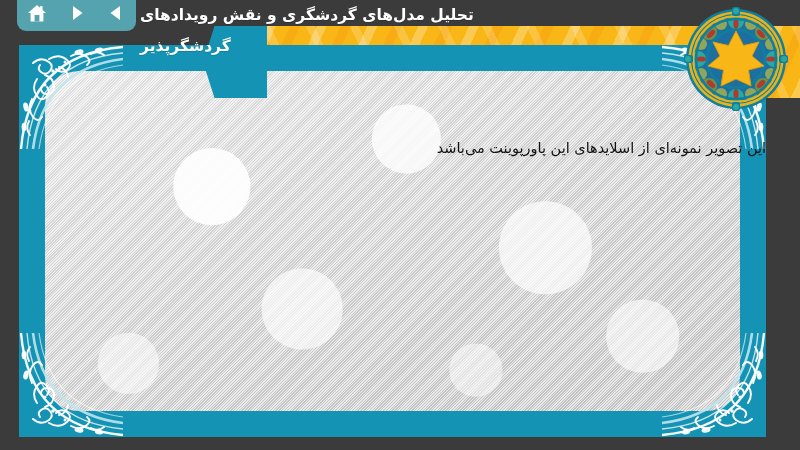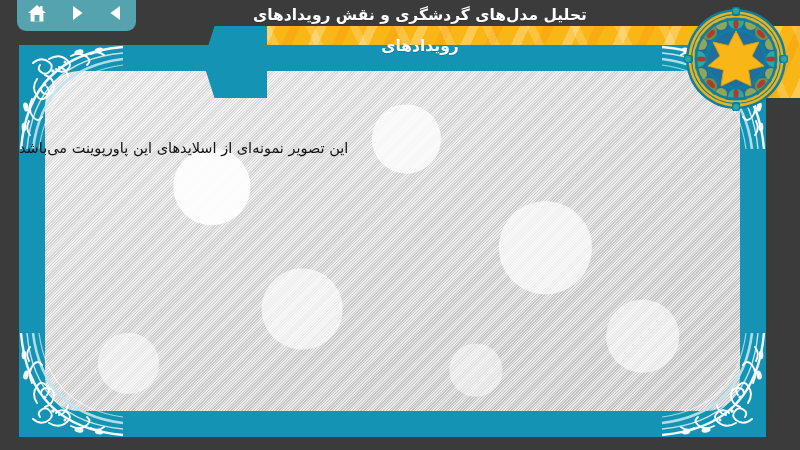--- a/index.html
+++ b/index.html
@@ -42,21 +42,21 @@
     position:absolute;inset:0;
     background:
       repeating-linear-gradient(-115deg,
         rgba(255,255,255,0.18) 0px,rgba(255,255,255,0.18) 8px,
         rgba(0,0,0,0) 8px,rgba(0,0,0,0) 40px);
   }
 
   
   .title-text{
     position:absolute;right:100px;top:0px;width:560px;
-    text-align:center;
+    text-align:left;
     color:#ffffff;
     font-size:15.5px;
     font-weight:bold;
     line-height:31px;
     direction:rtl;
     z-index:6;
     pointer-events:none;
     text-shadow:0 1px 0 rgba(0,0,0,0.12);
   }
 
@@ -99,21 +99,21 @@
   }
   .corner svg{display:block;width:104px;height:104px;}
   .c-tl{left:0;top:0;}
   .c-tr{right:0;top:0;transform:scaleX(-1);}
   .c-bl{left:0;bottom:0;transform:scaleY(-1);}
   .c-br{right:0;bottom:0;transform:scale(-1,-1);}
 
   
   .body-text{
     position:absolute;left:19px;top:130px;width:747px;
-    direction:rtl;text-align:left;
+    direction:rtl;text-align:right;
     color:#111111;
     font-size:14.5px;
     line-height:37px;
     z-index:5;
     pointer-events:none;
   }
   .body-text div{white-space:nowrap;}
 
   
   .medallion{
@@ -128,21 +128,21 @@
 
   <div class="arrow-notch"></div>
 
   <div class="title-banner">
     <div class="weave"></div>
     <div class="weave2"></div>
   </div>
 
   <div class="title-text">
     <div>تحلیل مدل‌های گردشگری و نقش رویدادهای</div>
-    <div>رویدادهای</div>
+    <div>گردشگرپذیر</div>
   </div>
 
   <div class="card">
     <div class="card-inner"></div>
 
     <div class="corner c-tl">
       <svg viewBox="0 0 104 104" xmlns="http://www.w3.org/2000/svg">
         <path d="M104 0 H0 V104 Q0 0 104 0 Z" fill="#1493b4"></path>
         <path d="M104 2 Q10 10 2 104" fill="none" stroke="#ffffff" stroke-width="2.4" opacity="0.95"></path>
         <path d="M104 8 Q16 16 8 104" fill="none" stroke="#ffffff" stroke-width="1.4" opacity="0.75"></path>

